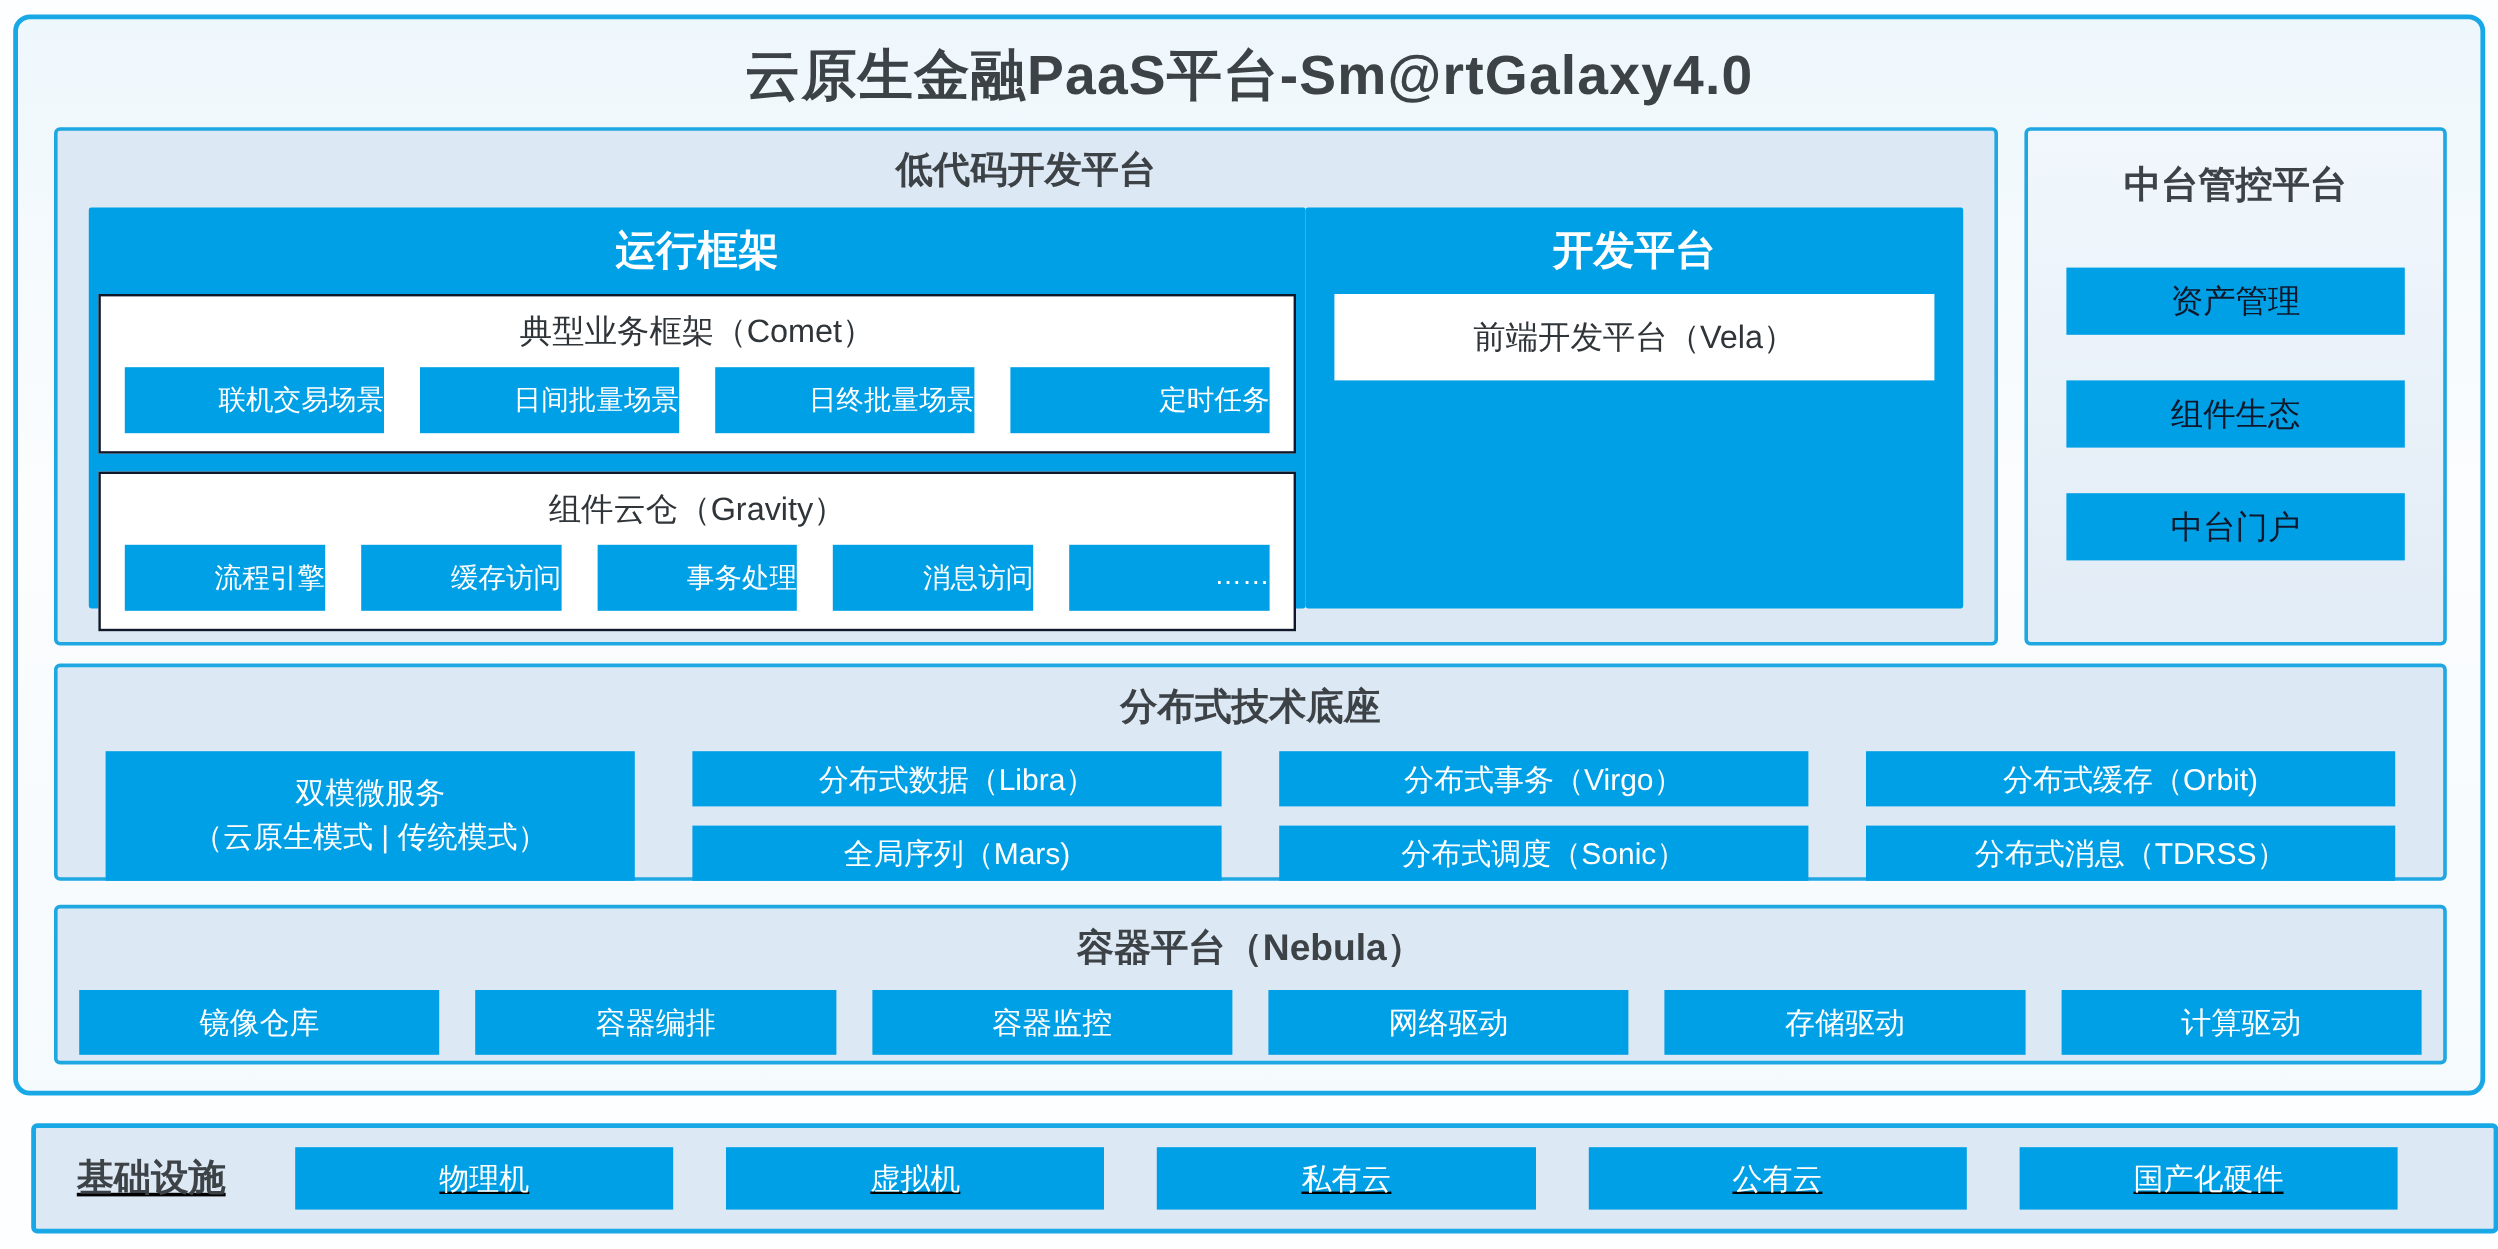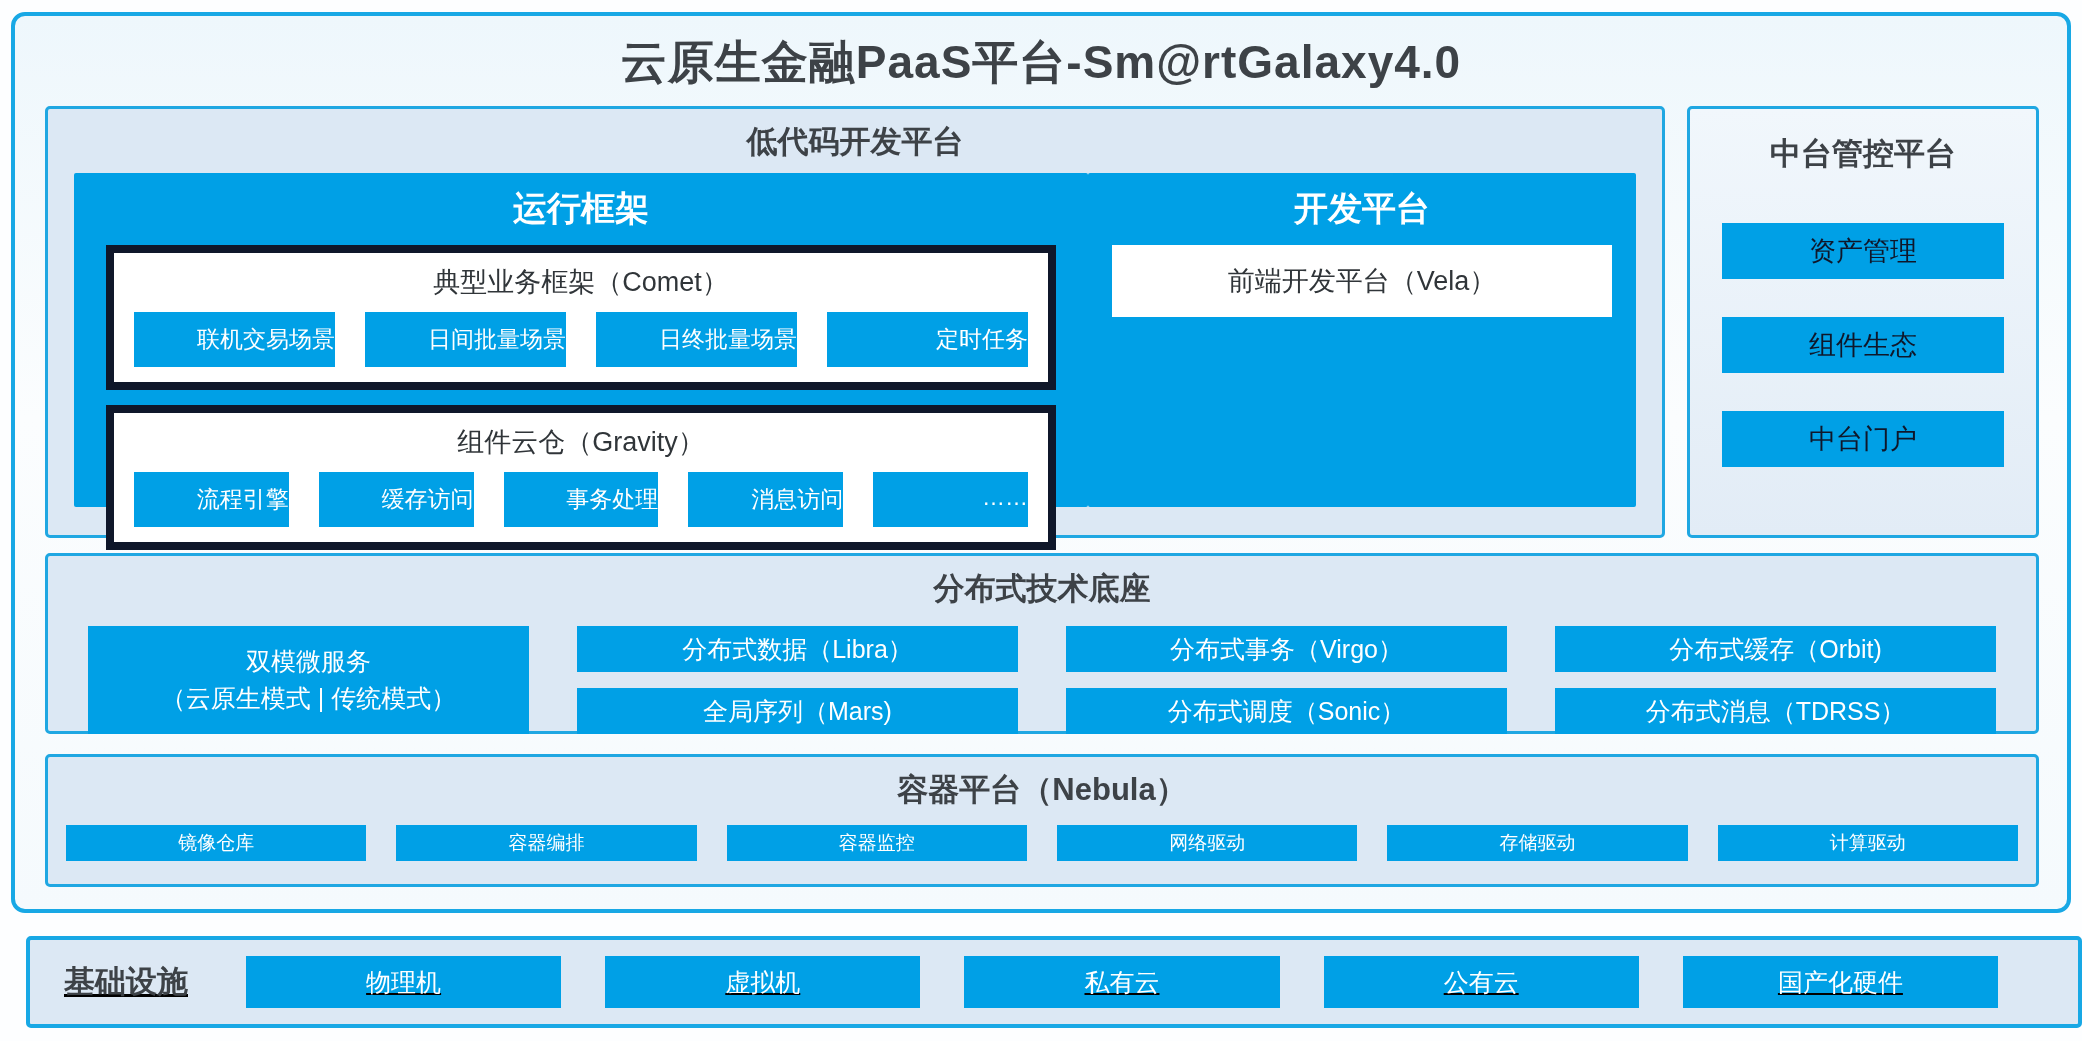--- a/index.html
+++ b/index.html
@@ -28,21 +28,21 @@
   .band-title {
     text-align:center; font-size:31px; font-weight:700; color:#3d4247;
     padding:12px 0 10px;
   }
   .cards { display:flex; padding:0 26px; height:334px; }
   .card { background:#00a0e6; box-sizing:border-box; border-radius:2px; }
   .card.runtime { flex:1.85; }
   .card.dev { flex:1; }
   .card-title { text-align:center; color:#fff; font-size:34px; font-weight:700; padding:13px 0 13px; }
   .white-box {
-    background:#fff; border:8px solid #0f172a; margin:0 32px 15px;
+    background:#fff; border:2px solid #0f172a; margin:0 8px 15px;
     padding:6px 20px 15px; box-sizing:border-box;
   }
   .white-plain {
     background:#fff; margin:0 24px 15px; padding:18px 0; box-sizing:border-box;
     text-align:center; font-size:27px; color:#303539;
   }
   .wb-title { text-align:center; font-size:27px; color:#303539; padding:5px 0 12px; }
   .chip-row { display:flex; gap:30px; }
   .chip {
     flex:1; background:#00a0e6; color:#fff; font-size:23px; text-align:right;
@@ -71,21 +71,21 @@
     text-align:center;
   }
   .dist-chip {
     height:46px; background:#00a0e6; color:#fff; font-size:25px;
     display:flex; align-items:center; justify-content:center; white-space:nowrap;
   }
   
   .container-band { margin:20px 28px 0 30px; height:133px; }
   .cont-chips { display:flex; gap:30px; padding:4px 18px 0; }
   .cont-chip {
-    flex:1; height:36px; background:#00a0e6; color:#fff; font-size:19px;
+    flex:1; height:54px; background:#00a0e6; color:#fff; font-size:25px;
     display:flex; align-items:center; justify-content:center;
   }
   
   .infra-band {
     position:absolute; left:26px; top:936px; width:2056px; height:92px;
     box-sizing:border-box; background:#dce8f4; border:4px solid #18a8e5;
     border-radius:5px; display:flex; align-items:center; gap:44px;
     padding:0 80px 0 34px;
     text-decoration:underline;
   }

